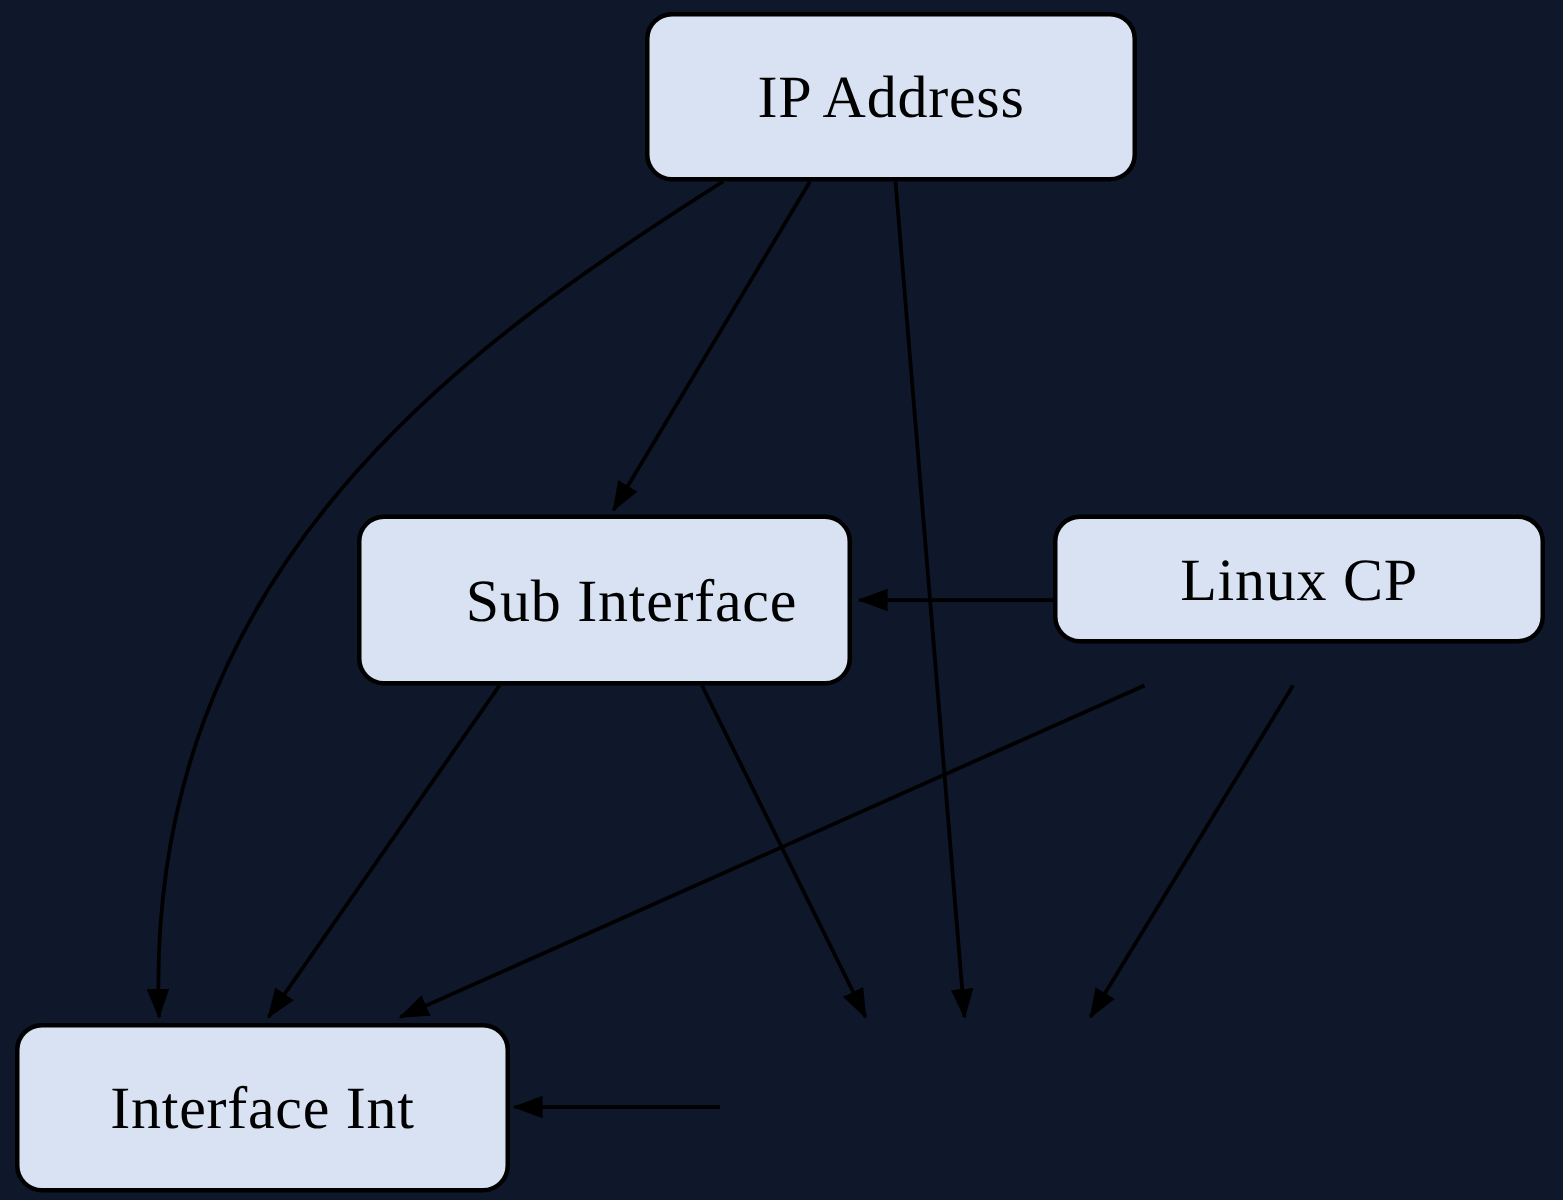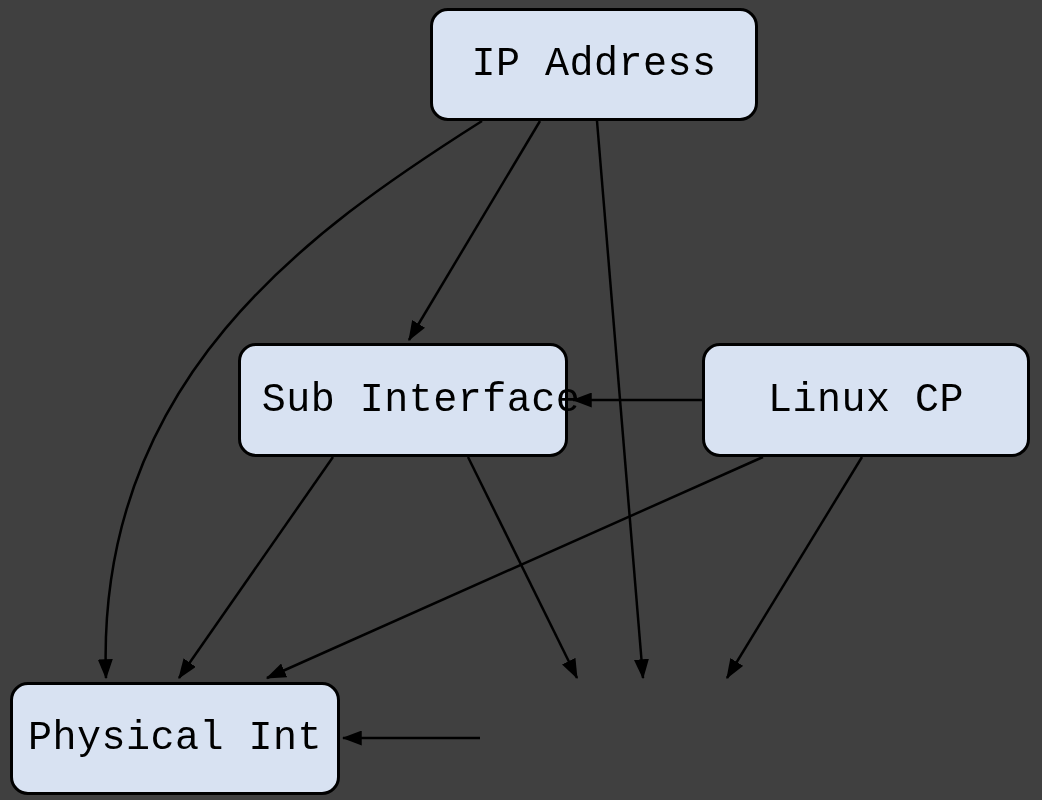--- a/index.html
+++ b/index.html
@@ -4,22 +4,22 @@
 <style>
   html, body {
     margin: 0;
     padding: 0;
     background: #ffffff;
   }
   #canvas {
     position: relative;
     width: 1042px;
     height: 800px;
-    background: #404040;
-    font-family: Liberation Mono, monospace;
+    background: #0f172a;
+    font-family: Liberation Serif, serif;
     overflow: hidden;
   }
   #edges {
     position: absolute;
     left: 0;
     top: 0;
     width: 1042px;
     height: 800px;
   }
   .node {
@@ -31,21 +31,21 @@
     display: flex;
     align-items: center;
     justify-content: center;
     font-size: 40px;
     color: #000000;
     white-space: nowrap;
     letter-spacing: 0.5px;
   }
   .node-ip-address   { left: 430px; top: 8px;   width: 328px; height: 113px; }
   .node-sub-interface{ left: 238px; top: 343px; width: 330px; height: 114px; padding-left: 36px; }
-  .node-linux-cp     { left: 702px; top: 343px; width: 328px; height: 114px; }
+  .node-linux-cp     { left: 702px; top: 343px; width: 328px; height: 86px; }
   .node-physical-int { left: 10px;  top: 682px; width: 330px; height: 113px; }
   .node-bond-ether   { left: 480px; top: 682px; width: 327px; height: 113px; }
   .edge {
     fill: none;
     stroke: #000000;
     stroke-width: 2.5;
   }
 </style>
 </head>
 <body>
@@ -84,17 +84,17 @@
 
   <div class="node node-sub-interface">
     <span>Sub Interface</span>
   </div>
 
   <div class="node node-linux-cp">
     <span>Linux CP</span>
   </div>
 
   <div class="node node-physical-int">
-    <span>Physical Int</span>
+    <span>Interface Int</span>
   </div>
 
 
 </div>
 
 </body></html>

